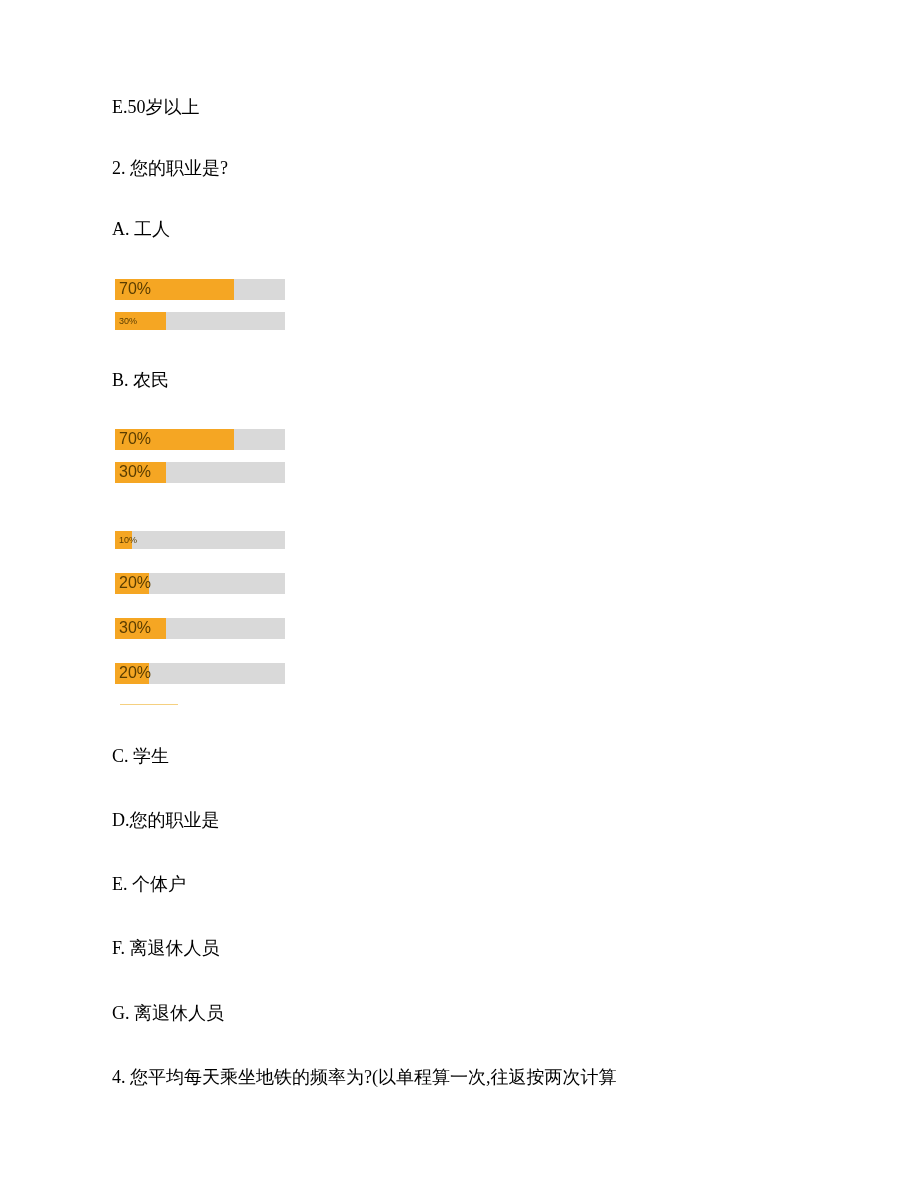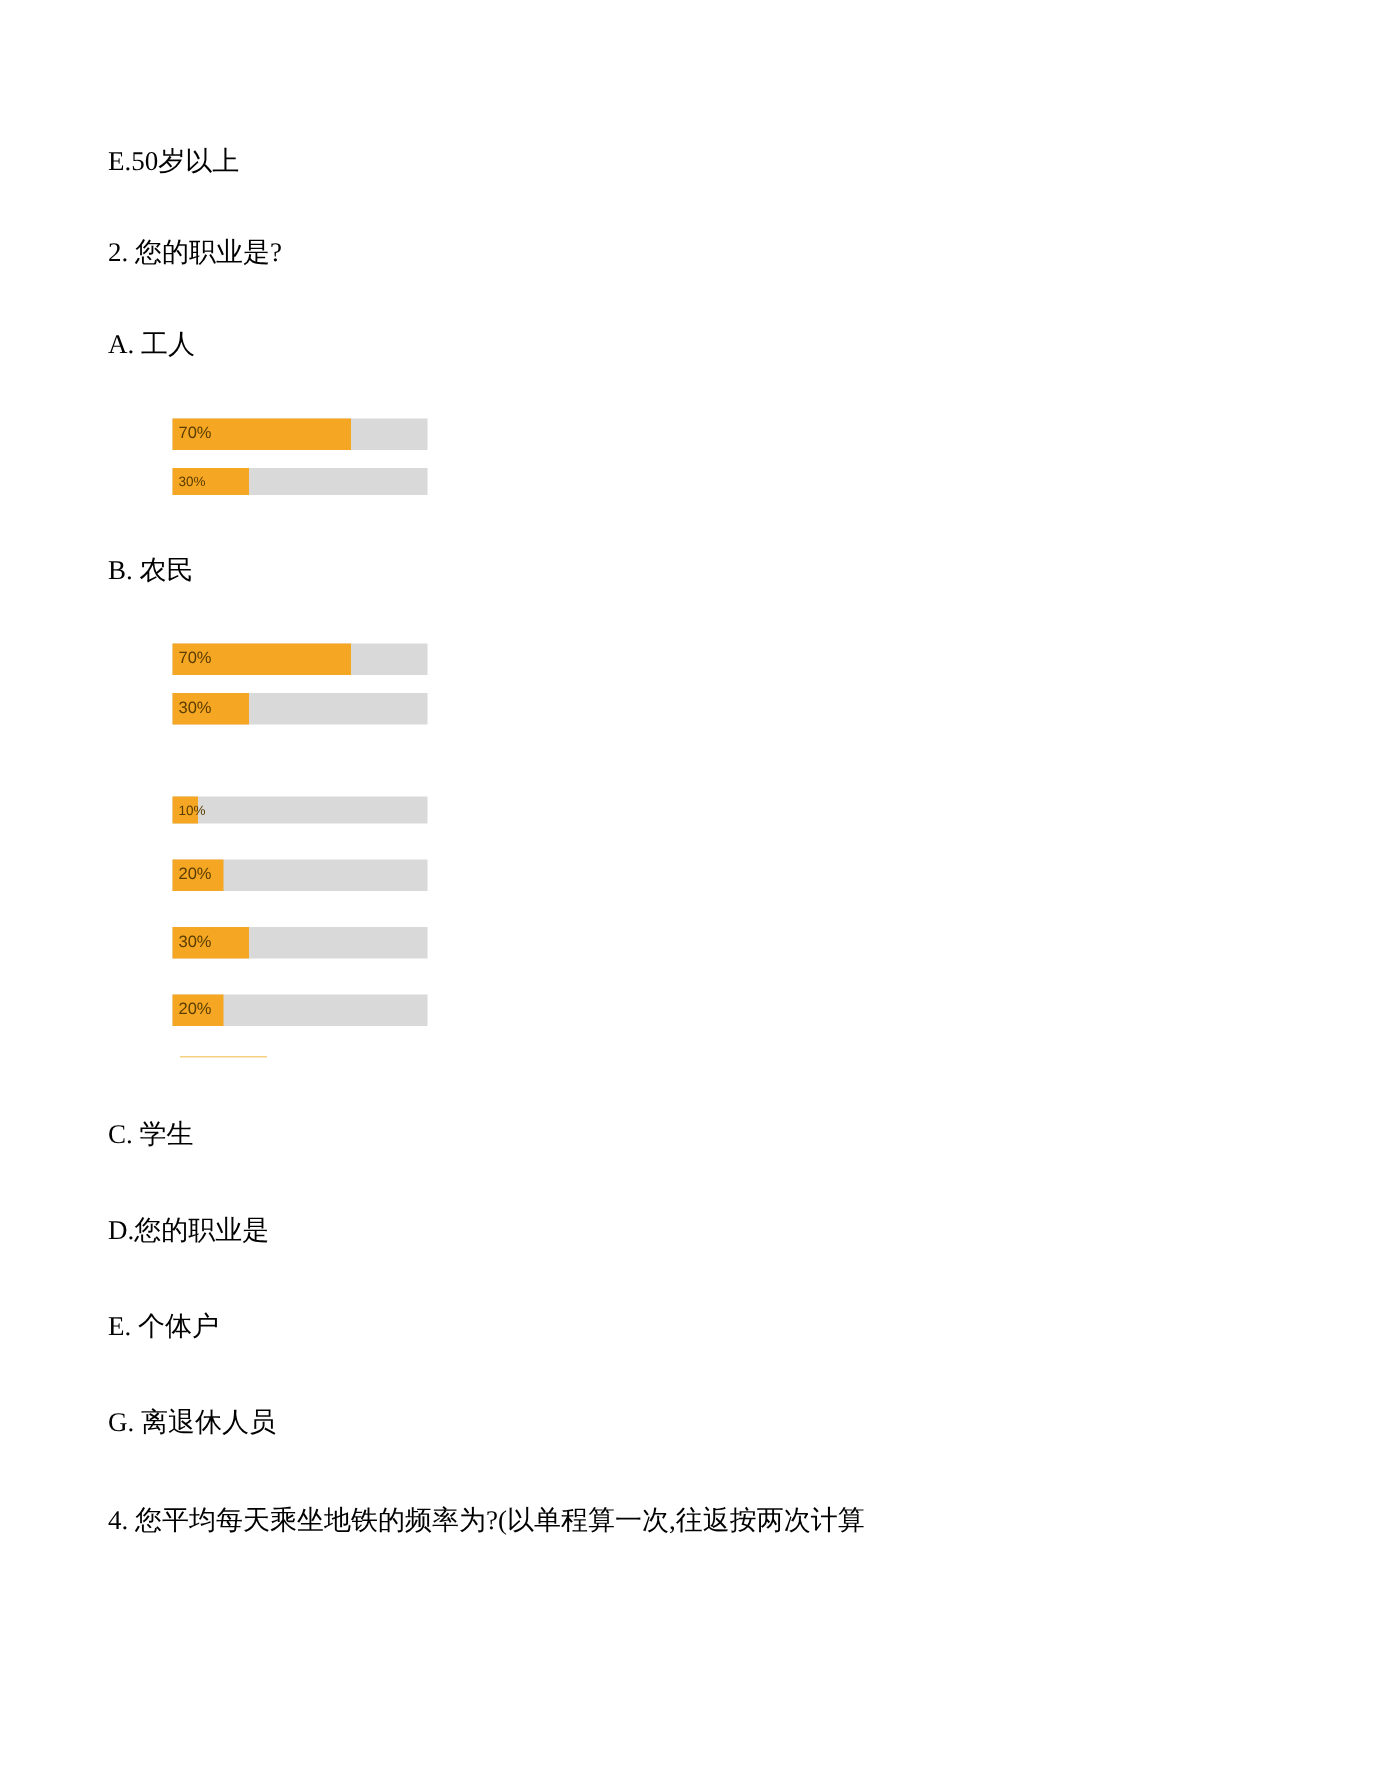--- a/index.html
+++ b/index.html
@@ -13,21 +13,21 @@
       background: #ffffff;
       font-family: "SimSun", "Songti SC", serif;
       font-size: 18px;
       color: #000;
       position: relative;
     }
     .content {
       padding-top: 95px;
     }
     .text-line {
-      padding-left: 72px;
+      padding-left: 112px;
       line-height: 1.4;
       margin-bottom: 36px;
     }
     .bars-block {
       margin-left: 115px;
       margin-bottom: 20px;
     }
     .bar-container {
       width: 170px;
       height: 21px;
@@ -41,21 +41,21 @@
       position: absolute;
       left: 0;
       top: 0;
     }
     .bar-label {
       position: absolute;
       left: 4px;
       top: 50%;
       transform: translateY(-50%);
       font-family: Arial, sans-serif;
-      font-size: 11px;
+      font-size: 16px;
       color: #5a3d00;
       font-weight: normal;
     }
     .bar-small {
       height: 18px;
     }
     .bar-small .bar-label {
       font-size: 9px;
     }
     .gap-med { height: 18px; }
@@ -129,17 +129,18 @@
       <span class="bar-label">20%</span>
     </div>
   </div>
 
   <div class="underline"></div>
 
   <div class="text-lines-group">
     <div class="text-line">C. 学生</div>
     <div class="text-line">D.您的职业是</div>
     <div class="text-line">E. 个体户</div>
+    <div class="text-line">F. 离退休人员</div>
     <div class="text-line">G. 离退休人员</div>
     <div class="text-line">4. 您平均每天乘坐地铁的频率为?(以单程算一次,往返按两次计算</div>
   </div>
 
 </div>
 
 </body></html>

